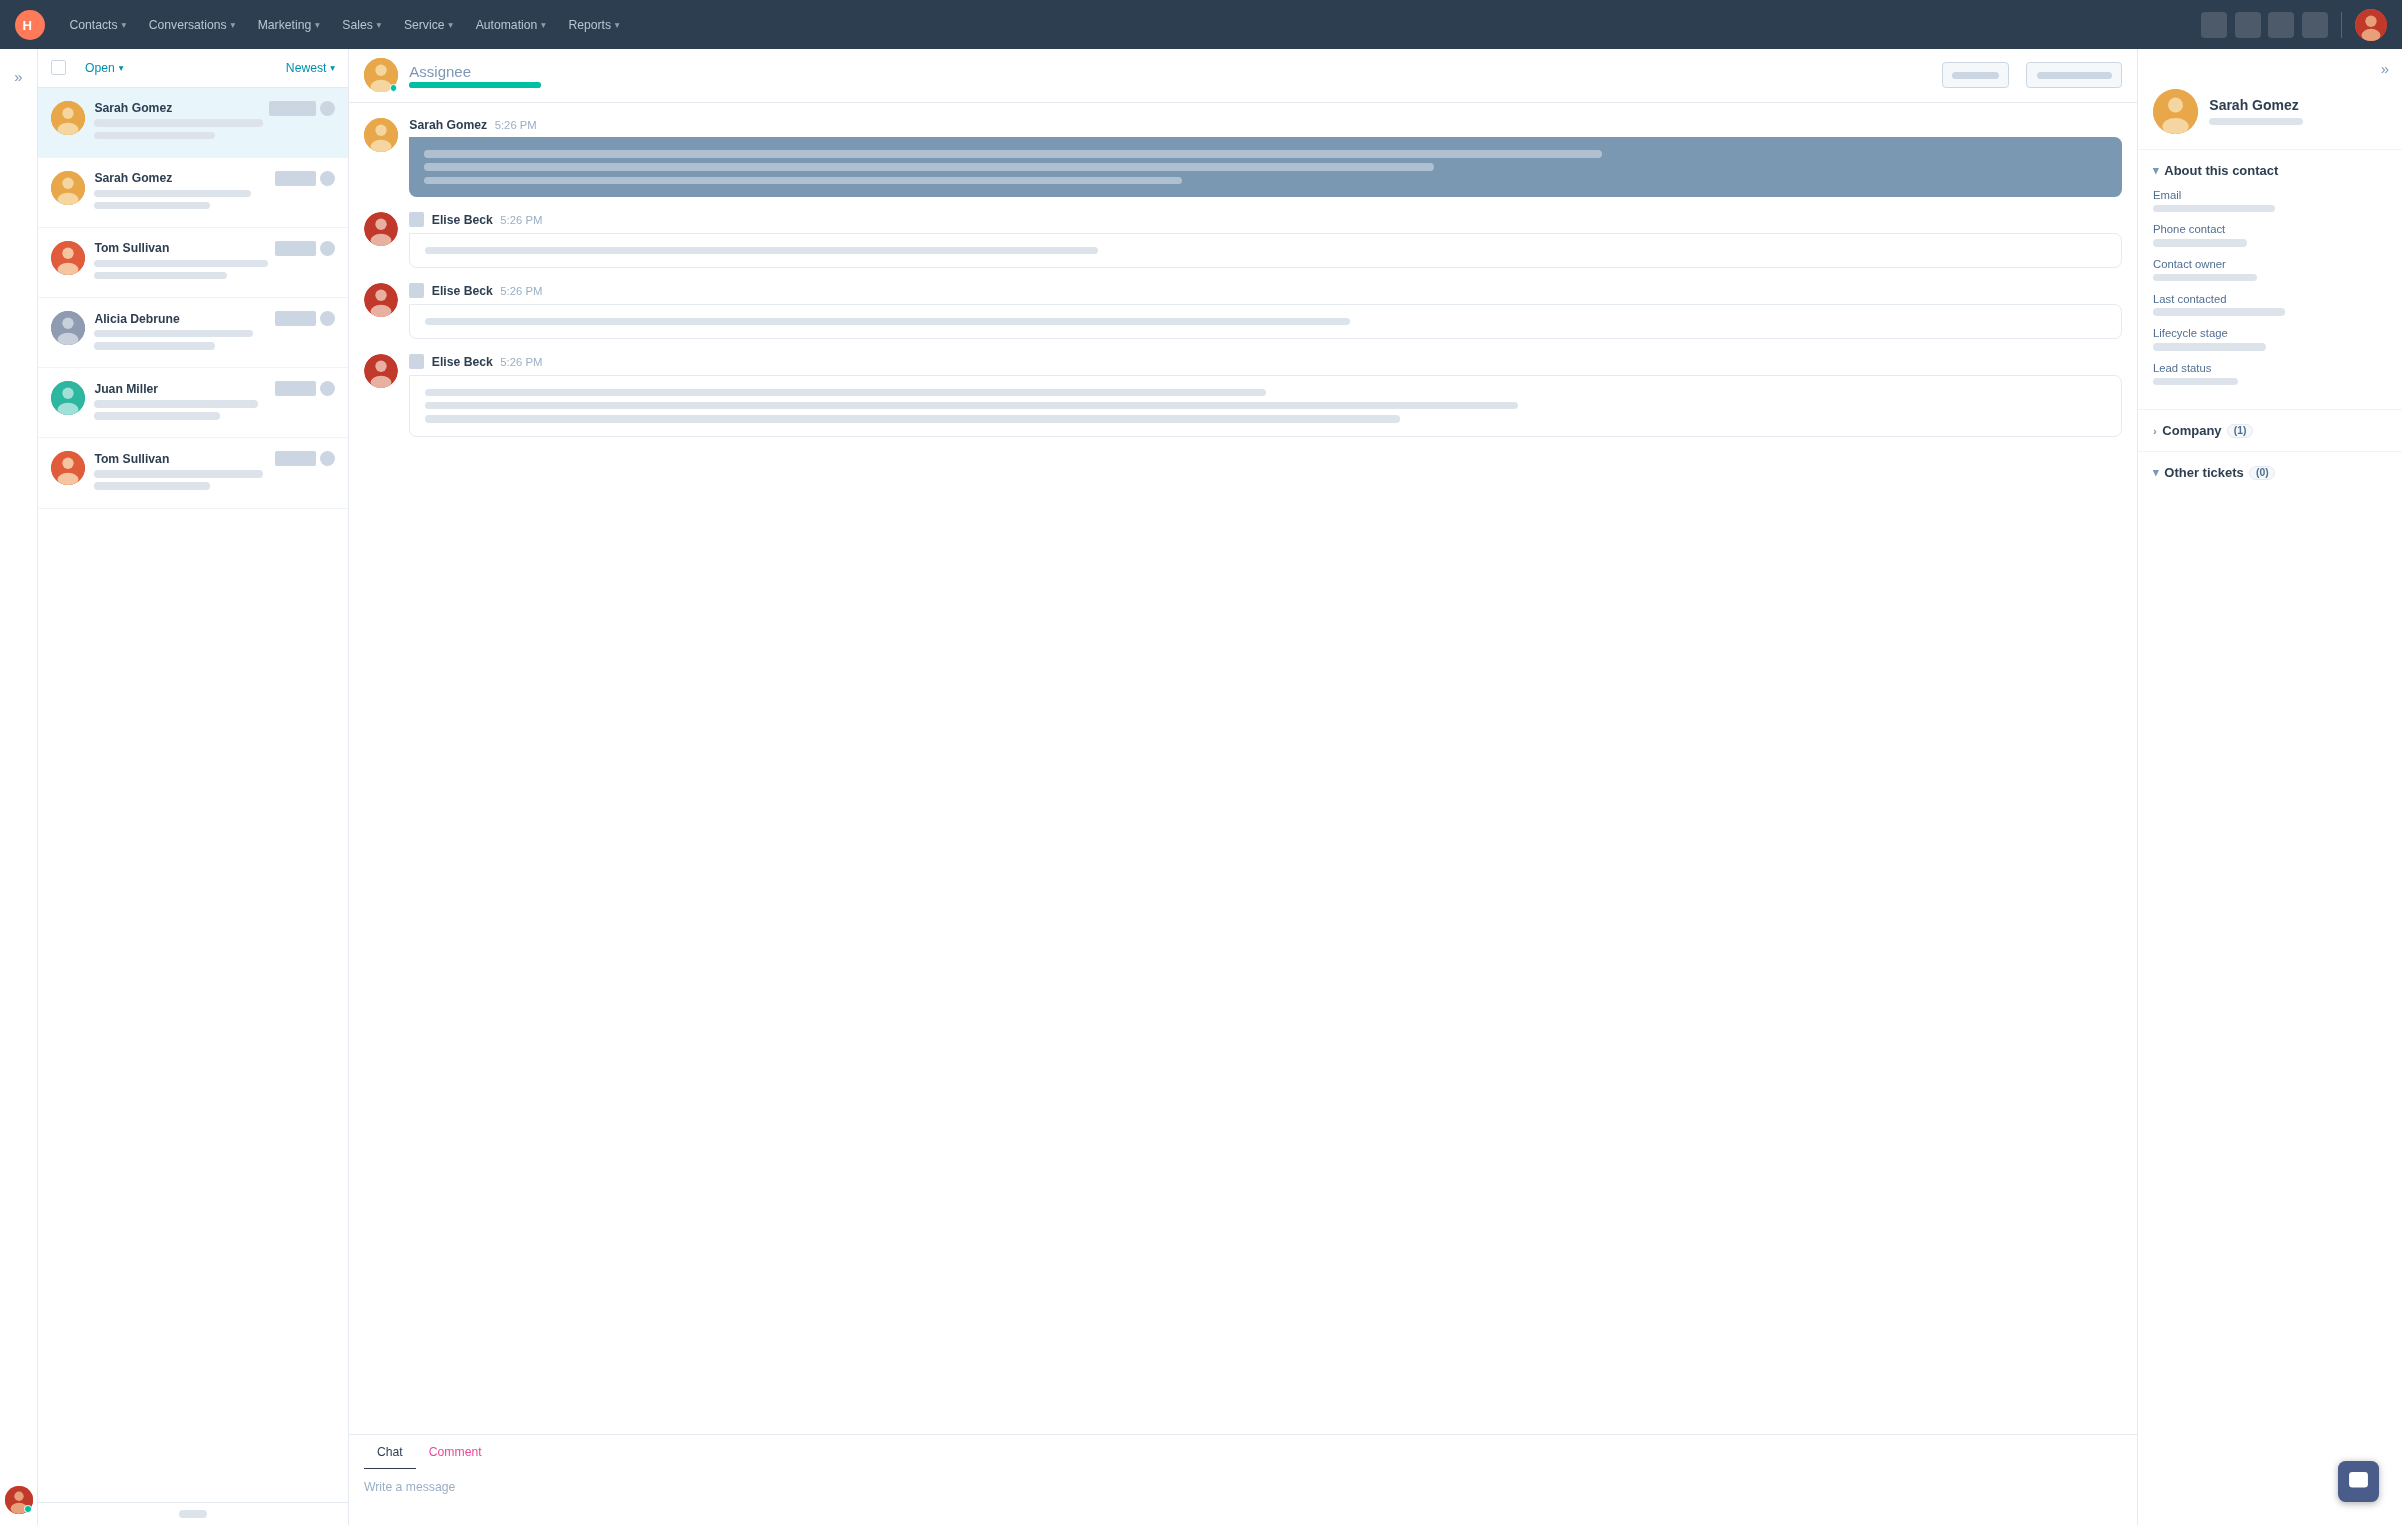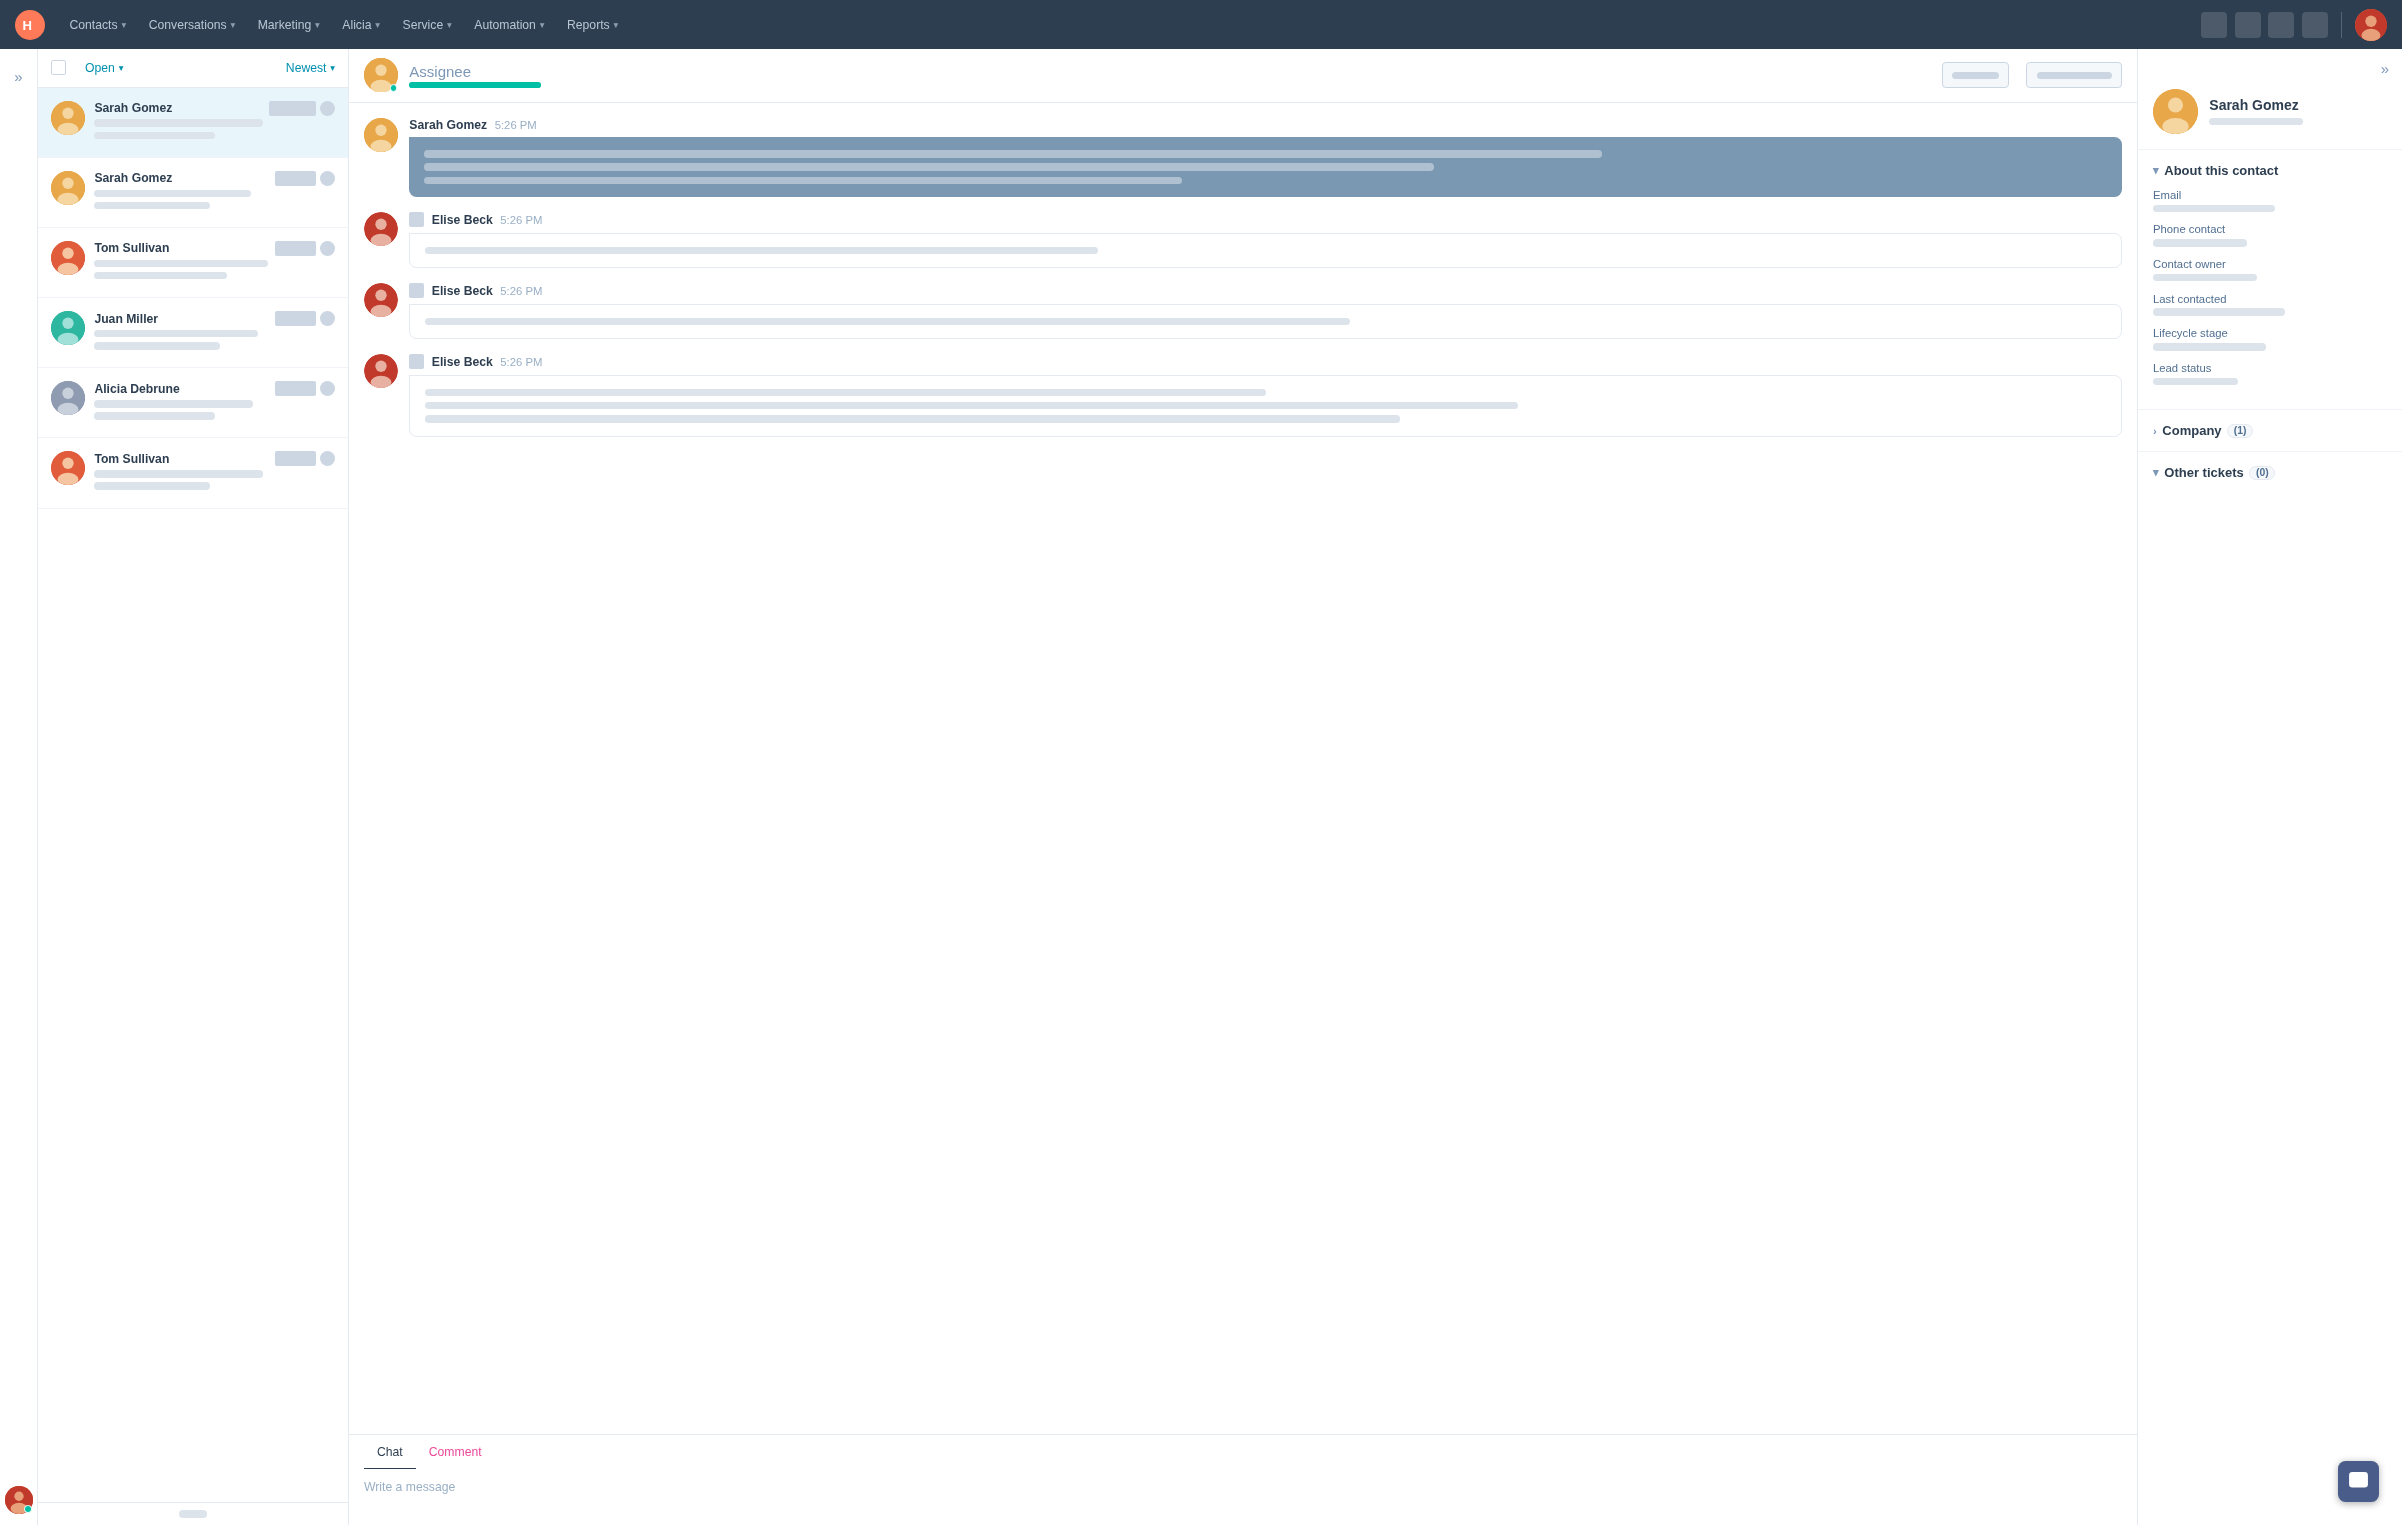--- a/index.html
+++ b/index.html
@@ -259,21 +259,21 @@
   </div>
   <div class="nav-item">
     <span>Conversations</span>
     <span class="nav-chevron">▾</span>
   </div>
   <div class="nav-item">
     <span>Marketing</span>
     <span class="nav-chevron">▾</span>
   </div>
   <div class="nav-item">
-    <span>Alicia</span>
+    <span>Sales</span>
     <span class="nav-chevron">▾</span>
   </div>
   <div class="nav-item">
     <span>Service</span>
     <span class="nav-chevron">▾</span>
   </div>
   <div class="nav-item">
     <span>Automation</span>
     <span class="nav-chevron">▾</span>
   </div>
@@ -384,58 +384,58 @@
               <div class="conv-tag" style="width:41px"></div>
               <div class="conv-dot"></div>
             </div>
           </div>
           <div class="conv-line" style="width:72%"></div>
           <div class="conv-line" style="width:55%"></div>
         </div>
       </div>
 
       <div class="conv-item">
+        <div class="conv-avatar av-alicia">
+          <svg viewBox="0 0 36 36" width="34" height="34">
+            <circle cx="18" cy="18" r="18" fill="#8e9bb0"></circle>
+            <circle cx="18" cy="13" r="6" fill="#c8d0db"></circle>
+            <ellipse cx="18" cy="30" rx="11" ry="7" fill="#c8d0db"></ellipse>
+          </svg>
+        </div>
+        <div class="conv-content">
+          <div class="conv-name-row">
+            <span class="conv-name">Alicia Debrune</span>
+            <div class="conv-meta">
+              <div class="conv-tag" style="width:41px"></div>
+              <div class="conv-dot"></div>
+            </div>
+          </div>
+          <div class="conv-line" style="width:66%"></div>
+          <div class="conv-line" style="width:50%"></div>
+        </div>
+      </div>
+
+      <div class="conv-item">
         <div class="conv-avatar av-juan">
           <svg viewBox="0 0 36 36" width="34" height="34">
             <circle cx="18" cy="18" r="18" fill="#2db7a0"></circle>
             <circle cx="18" cy="13" r="6" fill="#a0e0d8"></circle>
             <ellipse cx="18" cy="30" rx="11" ry="7" fill="#a0e0d8"></ellipse>
           </svg>
         </div>
         <div class="conv-content">
           <div class="conv-name-row">
             <span class="conv-name">Juan Miller</span>
             <div class="conv-meta">
               <div class="conv-tag" style="width:41px"></div>
               <div class="conv-dot"></div>
             </div>
           </div>
           <div class="conv-line" style="width:68%"></div>
           <div class="conv-line" style="width:52%"></div>
-        </div>
-      </div>
-
-      <div class="conv-item">
-        <div class="conv-avatar av-alicia">
-          <svg viewBox="0 0 36 36" width="34" height="34">
-            <circle cx="18" cy="18" r="18" fill="#8e9bb0"></circle>
-            <circle cx="18" cy="13" r="6" fill="#c8d0db"></circle>
-            <ellipse cx="18" cy="30" rx="11" ry="7" fill="#c8d0db"></ellipse>
-          </svg>
-        </div>
-        <div class="conv-content">
-          <div class="conv-name-row">
-            <span class="conv-name">Alicia Debrune</span>
-            <div class="conv-meta">
-              <div class="conv-tag" style="width:41px"></div>
-              <div class="conv-dot"></div>
-            </div>
-          </div>
-          <div class="conv-line" style="width:66%"></div>
-          <div class="conv-line" style="width:50%"></div>
         </div>
       </div>
 
       <div class="conv-item">
         <div class="conv-avatar av-tom2">
           <svg viewBox="0 0 36 36" width="34" height="34">
             <circle cx="18" cy="18" r="18" fill="#e05c3a"></circle>
             <circle cx="18" cy="13" r="6" fill="#f5c4a0"></circle>
             <ellipse cx="18" cy="30" rx="11" ry="7" fill="#f5c4a0"></ellipse>
           </svg>

